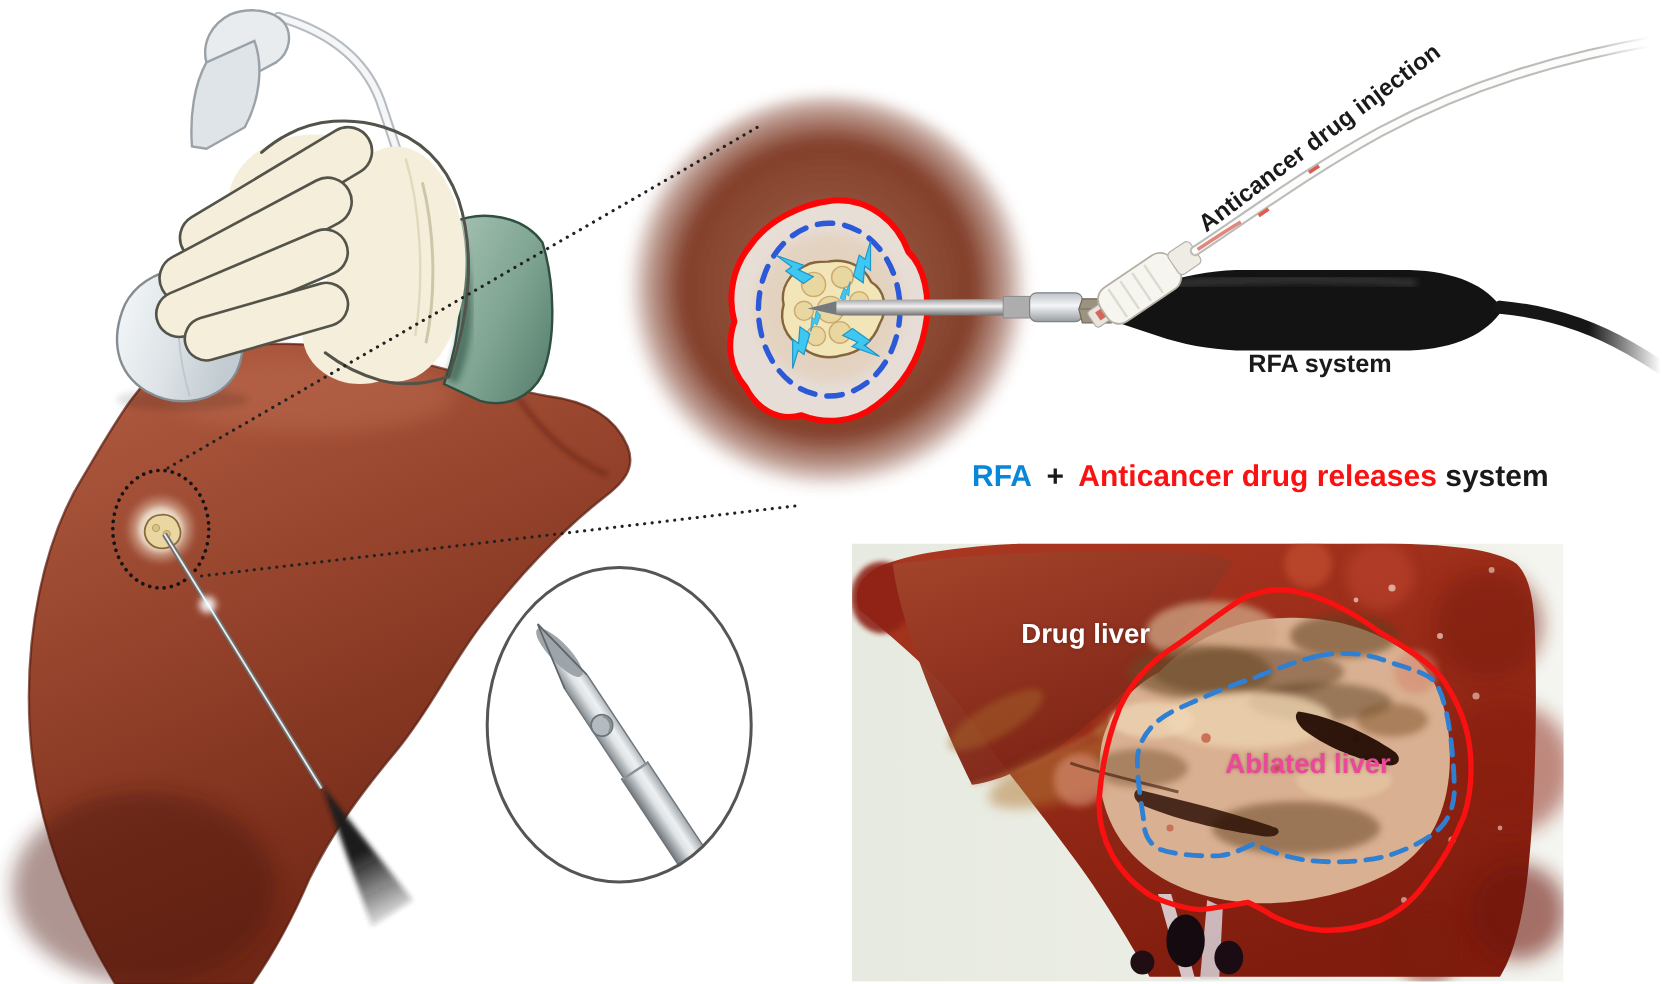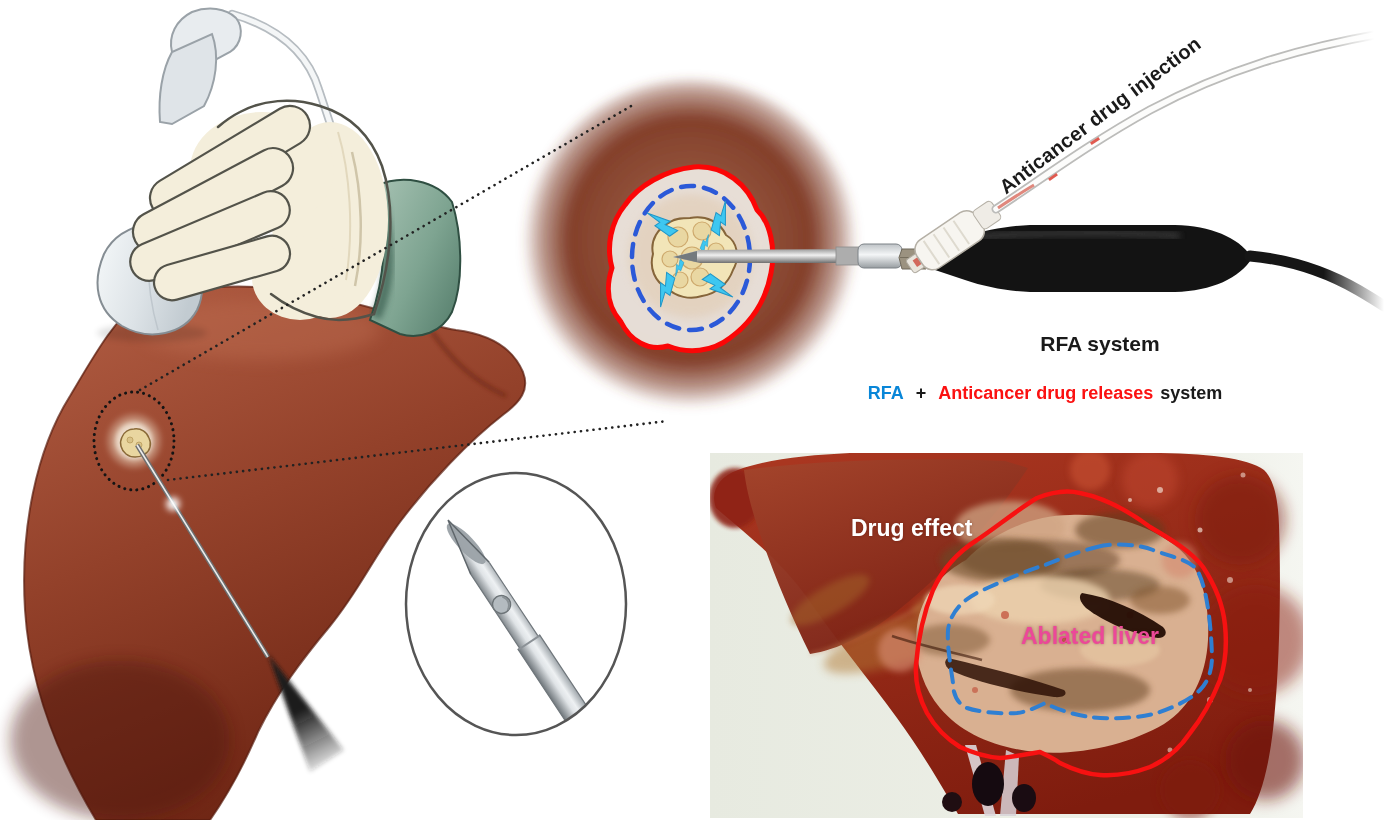--- a/index.html
+++ b/index.html
@@ -2,22 +2,22 @@
 <html><head>
 <meta charset="utf-8">
 <style>
   html,body{margin:0;padding:0;background:#ffffff;}
   #canvas{position:relative;width:1385px;height:820px;background:#ffffff;overflow:hidden;
           font-family:"Liberation Sans", sans-serif;}
   #art{position:absolute;left:0;top:0;}
   .lbl{position:absolute;font-weight:bold;color:#1a1a1a;white-space:nowrap;}
   .lbl-rotated{transform-origin:left center;}
   #label-drug-injection{left:1002px;top:178px;font-size:20px;transform:rotate(-37deg);letter-spacing:.2px;}
-  #label-rfa-system{left:1000px;top:292px;width:200px;text-align:center;font-size:21px;margin-top:40px;}
-  #label-combo{left:810px;top:383px;width:470px;text-align:center;font-size:18px;}
+  #label-rfa-system{left:1000px;top:292px;width:200px;text-align:center;font-size:21px;}
+  #label-combo{left:810px;top:383px;width:470px;text-align:center;font-size:25px;}
   #label-combo .blue{color:#0886d8;}
   #label-combo .red{color:#fb1111;}
   #label-combo .plus{color:#1a1a1a;margin:0 12px;}
   #label-combo .suffix{color:#1a1a1a;margin-left:7px;}
   #label-drug-effect{left:851px;top:515px;font-size:23px;color:#ffffff;text-shadow:0 0 3px rgba(60,10,5,.35);}
   #label-ablated-liver{left:1021px;top:623px;font-size:23px;color:#ec4899;text-shadow:0 0 3px rgba(60,10,5,.35);}
 </style>
 </head>
 <body>
 
@@ -375,17 +375,17 @@
 </svg>
 
 <div id="label-drug-injection" class="lbl lbl-rotated">Anticancer drug injection</div>
 
 <div id="label-rfa-system" class="lbl">RFA system</div>
 
 <div id="label-combo" class="lbl">
   <span class="blue">RFA</span><span class="plus">+</span><span class="red">Anticancer drug releases</span><span class="suffix">system</span>
 </div>
 
-<div id="label-drug-effect" class="lbl">Drug effect</div>
+<div id="label-drug-effect" class="lbl">Drug liver</div>
 
 <div id="label-ablated-liver" class="lbl">Ablated liver</div>
 
 </div>
 
 </body></html>

